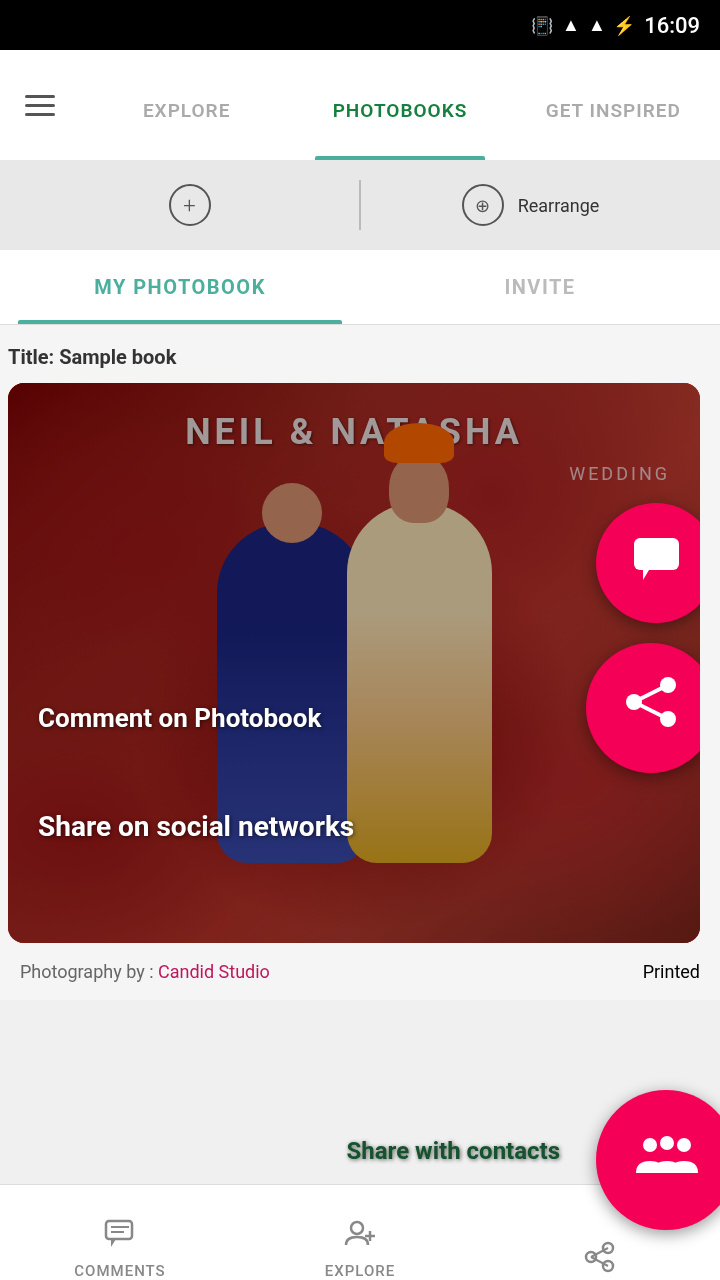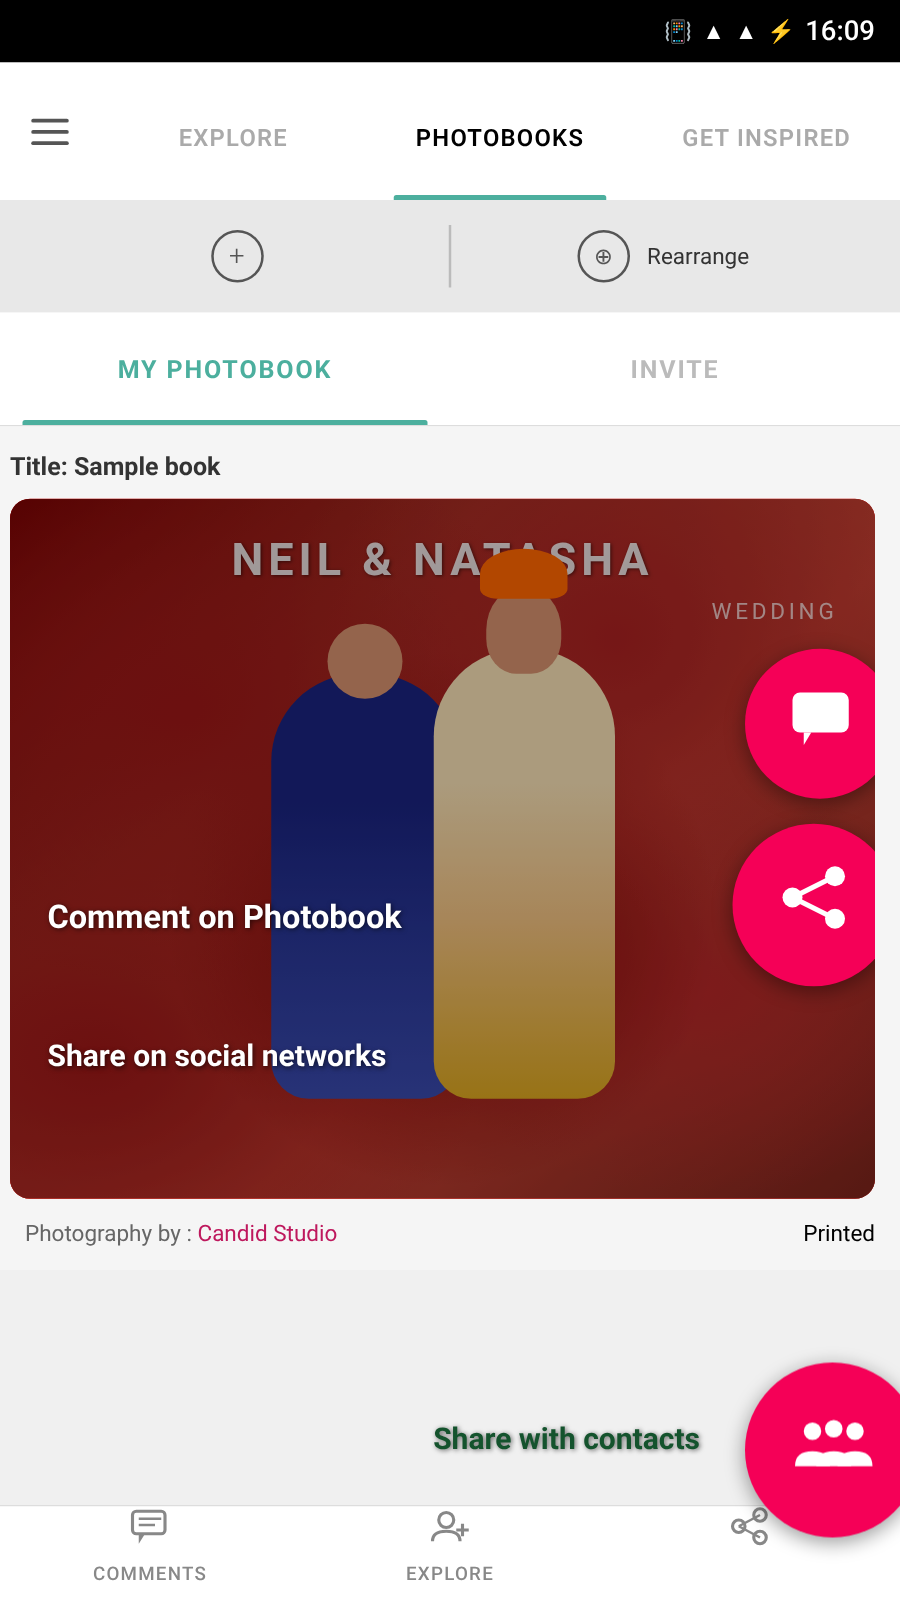--- a/index.html
+++ b/index.html
@@ -77,21 +77,21 @@
       justify-content: center;
       font-size: 19px;
       font-weight: 600;
       letter-spacing: 1px;
       color: #aaa;
       cursor: pointer;
       position: relative;
       padding-top: 10px;
     }
     .nav-tab.active {
-      color: #000000;
+      color: #15803d;
     }
     .nav-tab.active::after {
       content: '';
       position: absolute;
       bottom: 0;
       left: 10%;
       width: 80%;
       height: 4px;
       background: #4caf9e;
       border-radius: 2px 2px 0 0;
@@ -135,21 +135,21 @@
     }
     .action-divider {
       width: 2px;
       height: 50px;
       background: #bbb;
     }
 
     
     .sub-tabs {
       width: 720px;
-      height: 91px;
+      height: 75px;
       background: #fff;
       display: flex;
       align-items: stretch;
       border-bottom: 1px solid #ddd;
     }
     .sub-tab {
       flex: 1;
       display: flex;
       align-items: center;
       justify-content: center;
@@ -315,21 +315,21 @@
       font-size: 26px;
       font-weight: 700;
       text-shadow: 1px 1px 4px rgba(0,0,0,0.6);
       z-index: 10;
     }
     .share-overlay {
       position: absolute;
       bottom: 100px;
       left: 30px;
       color: #fff;
-      font-size: 24px;
+      font-size: 28px;
       font-weight: 700;
       text-shadow: 1px 1px 4px rgba(0,0,0,0.6);
       z-index: 10;
     }
 
     
     .fab-comment {
       position: absolute;
       right: -36px;
       bottom: 350px;
@@ -394,24 +394,24 @@
     .credit-right {
       color: #000000;
     }
 
     
     .bottom-nav {
       position: fixed;
       bottom: 0;
       left: 0;
       width: 720px;
-      height: 76px;
+      height: 96px;
       background: #fff;
       display: flex;
-      align-items: flex-start;
+      align-items: flex-end;
       border-top: 1px solid #ddd;
       z-index: 40;
     }
     .bottom-nav-item {
       flex: 1;
       display: flex;
       flex-direction: column;
       align-items: center;
       justify-content: center;
       gap: 6px;

